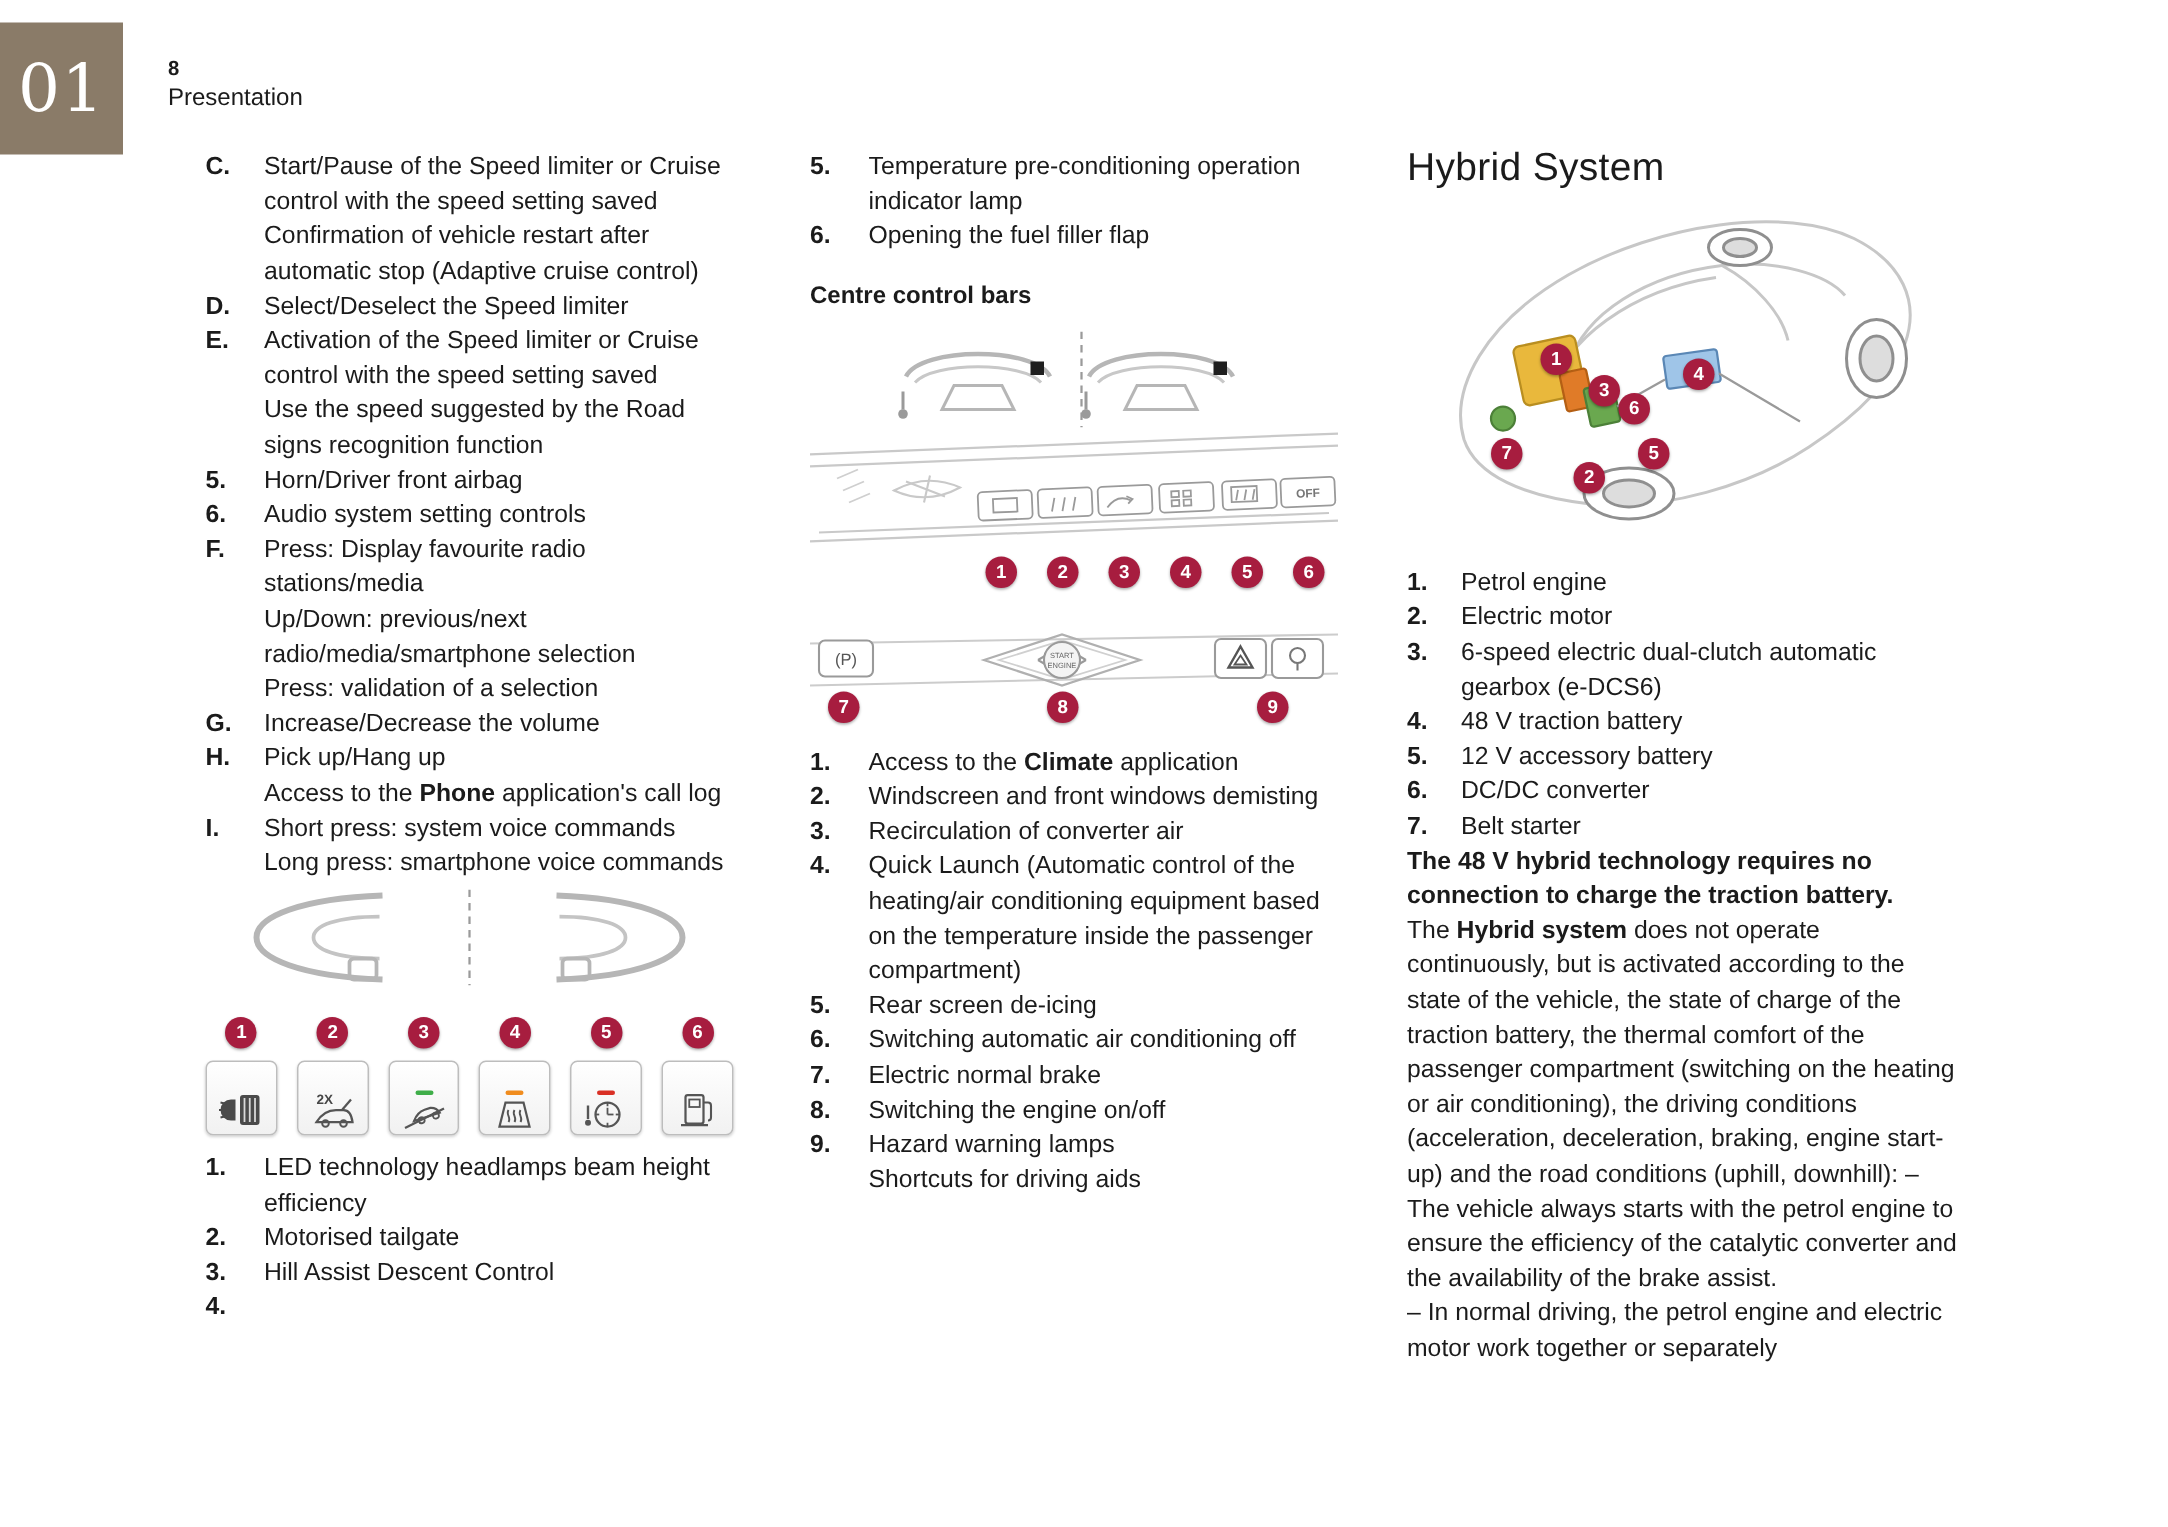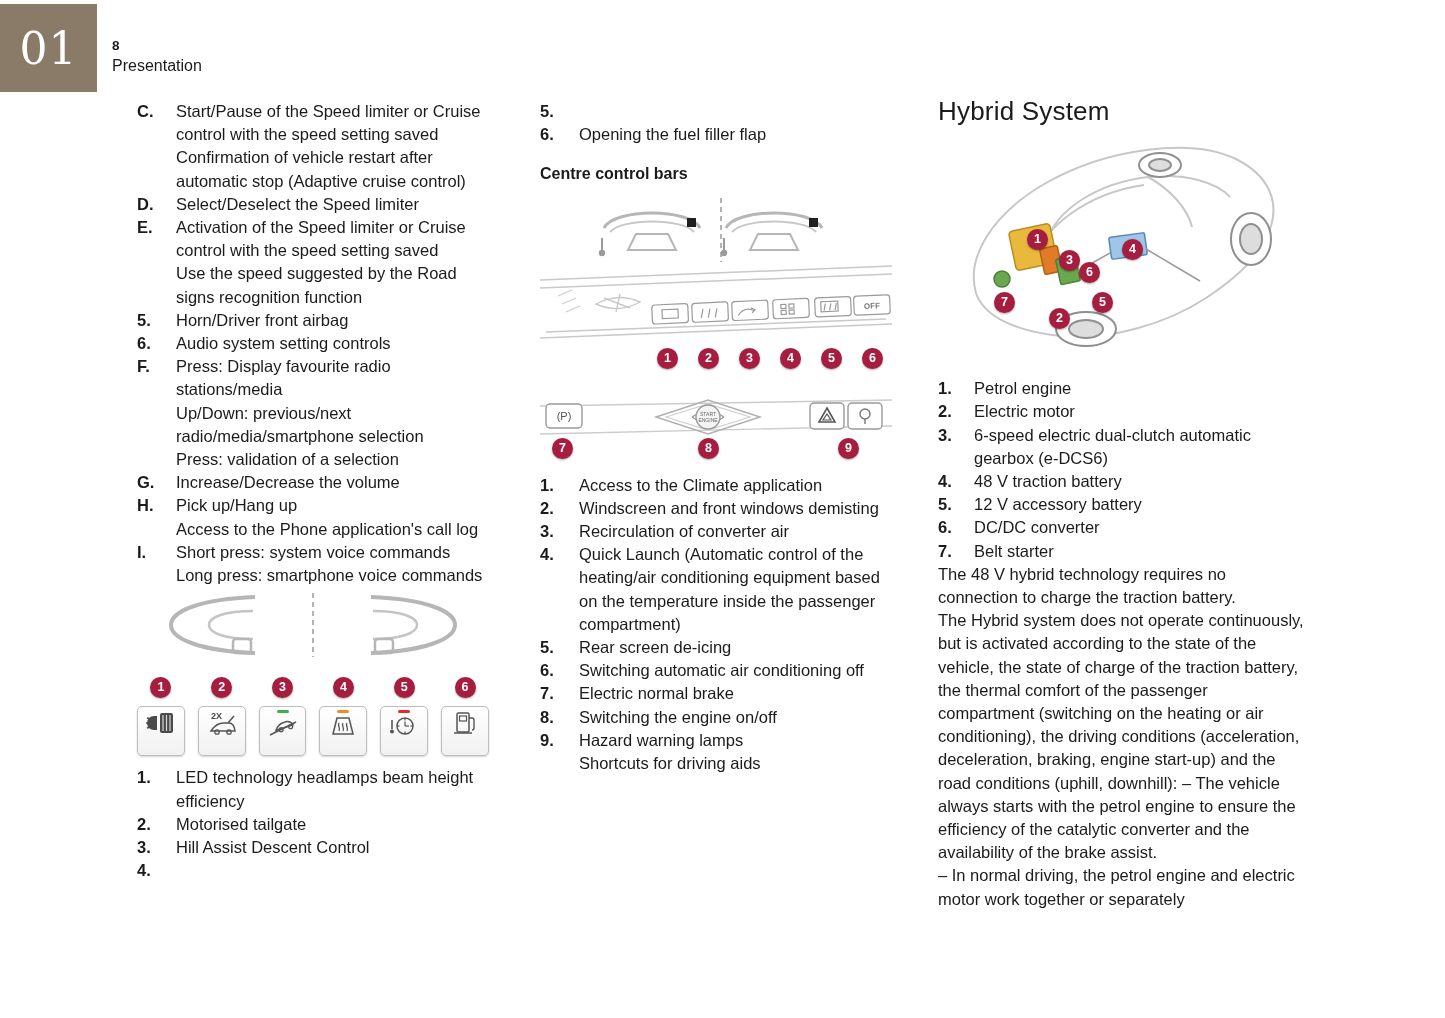--- a/index.html
+++ b/index.html
@@ -10,58 +10,58 @@
     --led-red:#d93025;
     --engine-yellow:#e9b83c;
     --motor-green:#6aa84f;
     --battery-blue:#9fc5e8;
   }
   html,body{margin:0;padding:0;background:#fff;}
   body{font-family:"Liberation Sans","DejaVu Sans",sans-serif;color:#1b1b1b;}
   .page{position:relative;width:1445px;height:1018px;background:#fff;overflow:hidden;}
 
   
-  .chapter-box{position:absolute;left:0;top:4px;width:97px;height:88px;background:var(--chapter-box);
+  .chapter-box{position:absolute;left:0;top:15px;width:82px;height:88px;background:var(--chapter-box);
     display:flex;align-items:center;justify-content:center;}
   .chapter-num{font-family:"DejaVu Serif","Liberation Serif",serif;font-size:44px;color:#fff;font-weight:400;letter-spacing:1px;}
   .page-meta{position:absolute;left:112px;top:38px;}
   .page-num{font-size:13.5px;font-weight:700;}
   .section-title{font-size:16px;margin-top:4px;}
 
   
   .col{position:absolute;top:100px;}
   .col1{left:137px;width:352px;}
   .col2{left:540px;width:352px;}
   .col3{left:938px;width:370px;}
 
   .body-text{font-size:16.5px;line-height:23.2px;}
   .item{display:flex;align-items:flex-start;}
   .item .lbl{flex:0 0 39px;font-weight:700;}
   .col3 .item .lbl{flex:0 0 36px;}
   .item .txt{flex:1;white-space:pre-line;}
-  .b{font-weight:400;}
+  .b{font-weight:700;}
   .subhead{font-size:16px;font-weight:700;margin:36px 0 12px;}
   .h-hybrid{font-size:26px;font-weight:400;margin:0 0 8px;letter-spacing:.2px;}
   .para{margin-top:0;white-space:pre-line;}
 
   
   .co{width:21px;height:21px;border-radius:50%;background:var(--accent-callout);color:#fff;
       font-size:12.5px;font-weight:700;display:flex;align-items:center;justify-content:center;
       box-shadow:0 1px 2px rgba(0,0,0,.35);}
   .co.abs{position:absolute;}
   .co-cell{width:48px;display:flex;justify-content:center;}
   .co-cell41{width:41px;display:flex;justify-content:center;}
 
   
   .side-illus{margin:6px 0 10px;}
   .side-illus .co-row{display:flex;gap:13px;margin:14px 0 8px;}
   .btn-row{display:flex;gap:13px;}
   .ctl-btn{width:48px;height:48px;border:1px solid #bdbdbd;border-radius:5px;
     background:linear-gradient(#ffffff,#f1f1f1);box-shadow:0 1px 2px rgba(0,0,0,.18);
-    display:flex;align-items:flex-start;justify-content:center;}
+    display:flex;align-items:flex-end;justify-content:center;}
   .ctl-btn svg{display:block;}
 
   
   .centre-illus{position:relative;height:262px;margin:8px 0 14px;}
   .centre-illus .lay{position:absolute;left:0;}
   .co-row1{position:absolute;left:107px;top:150px;display:flex;}
 
   
   .hybrid-illus{position:relative;height:238px;margin:6px 0 8px;}
 </style>
@@ -278,20 +278,21 @@
         </div>
       </div>
   </div>
 
   <div class="col col2 body-text">
 
     <div class="list">
 
         <div class="item">
           <span class="lbl">5.</span>
+          <span class="txt">Temperature pre-conditioning operation indicator lamp</span>
         </div>
 
         <div class="item">
           <span class="lbl">6.</span>
           <span class="txt">Opening the fuel filler flap</span>
         </div>
       </div>
 
     <h3 class="subhead" style="margin-top:16px">Centre control bars</h3>
 

